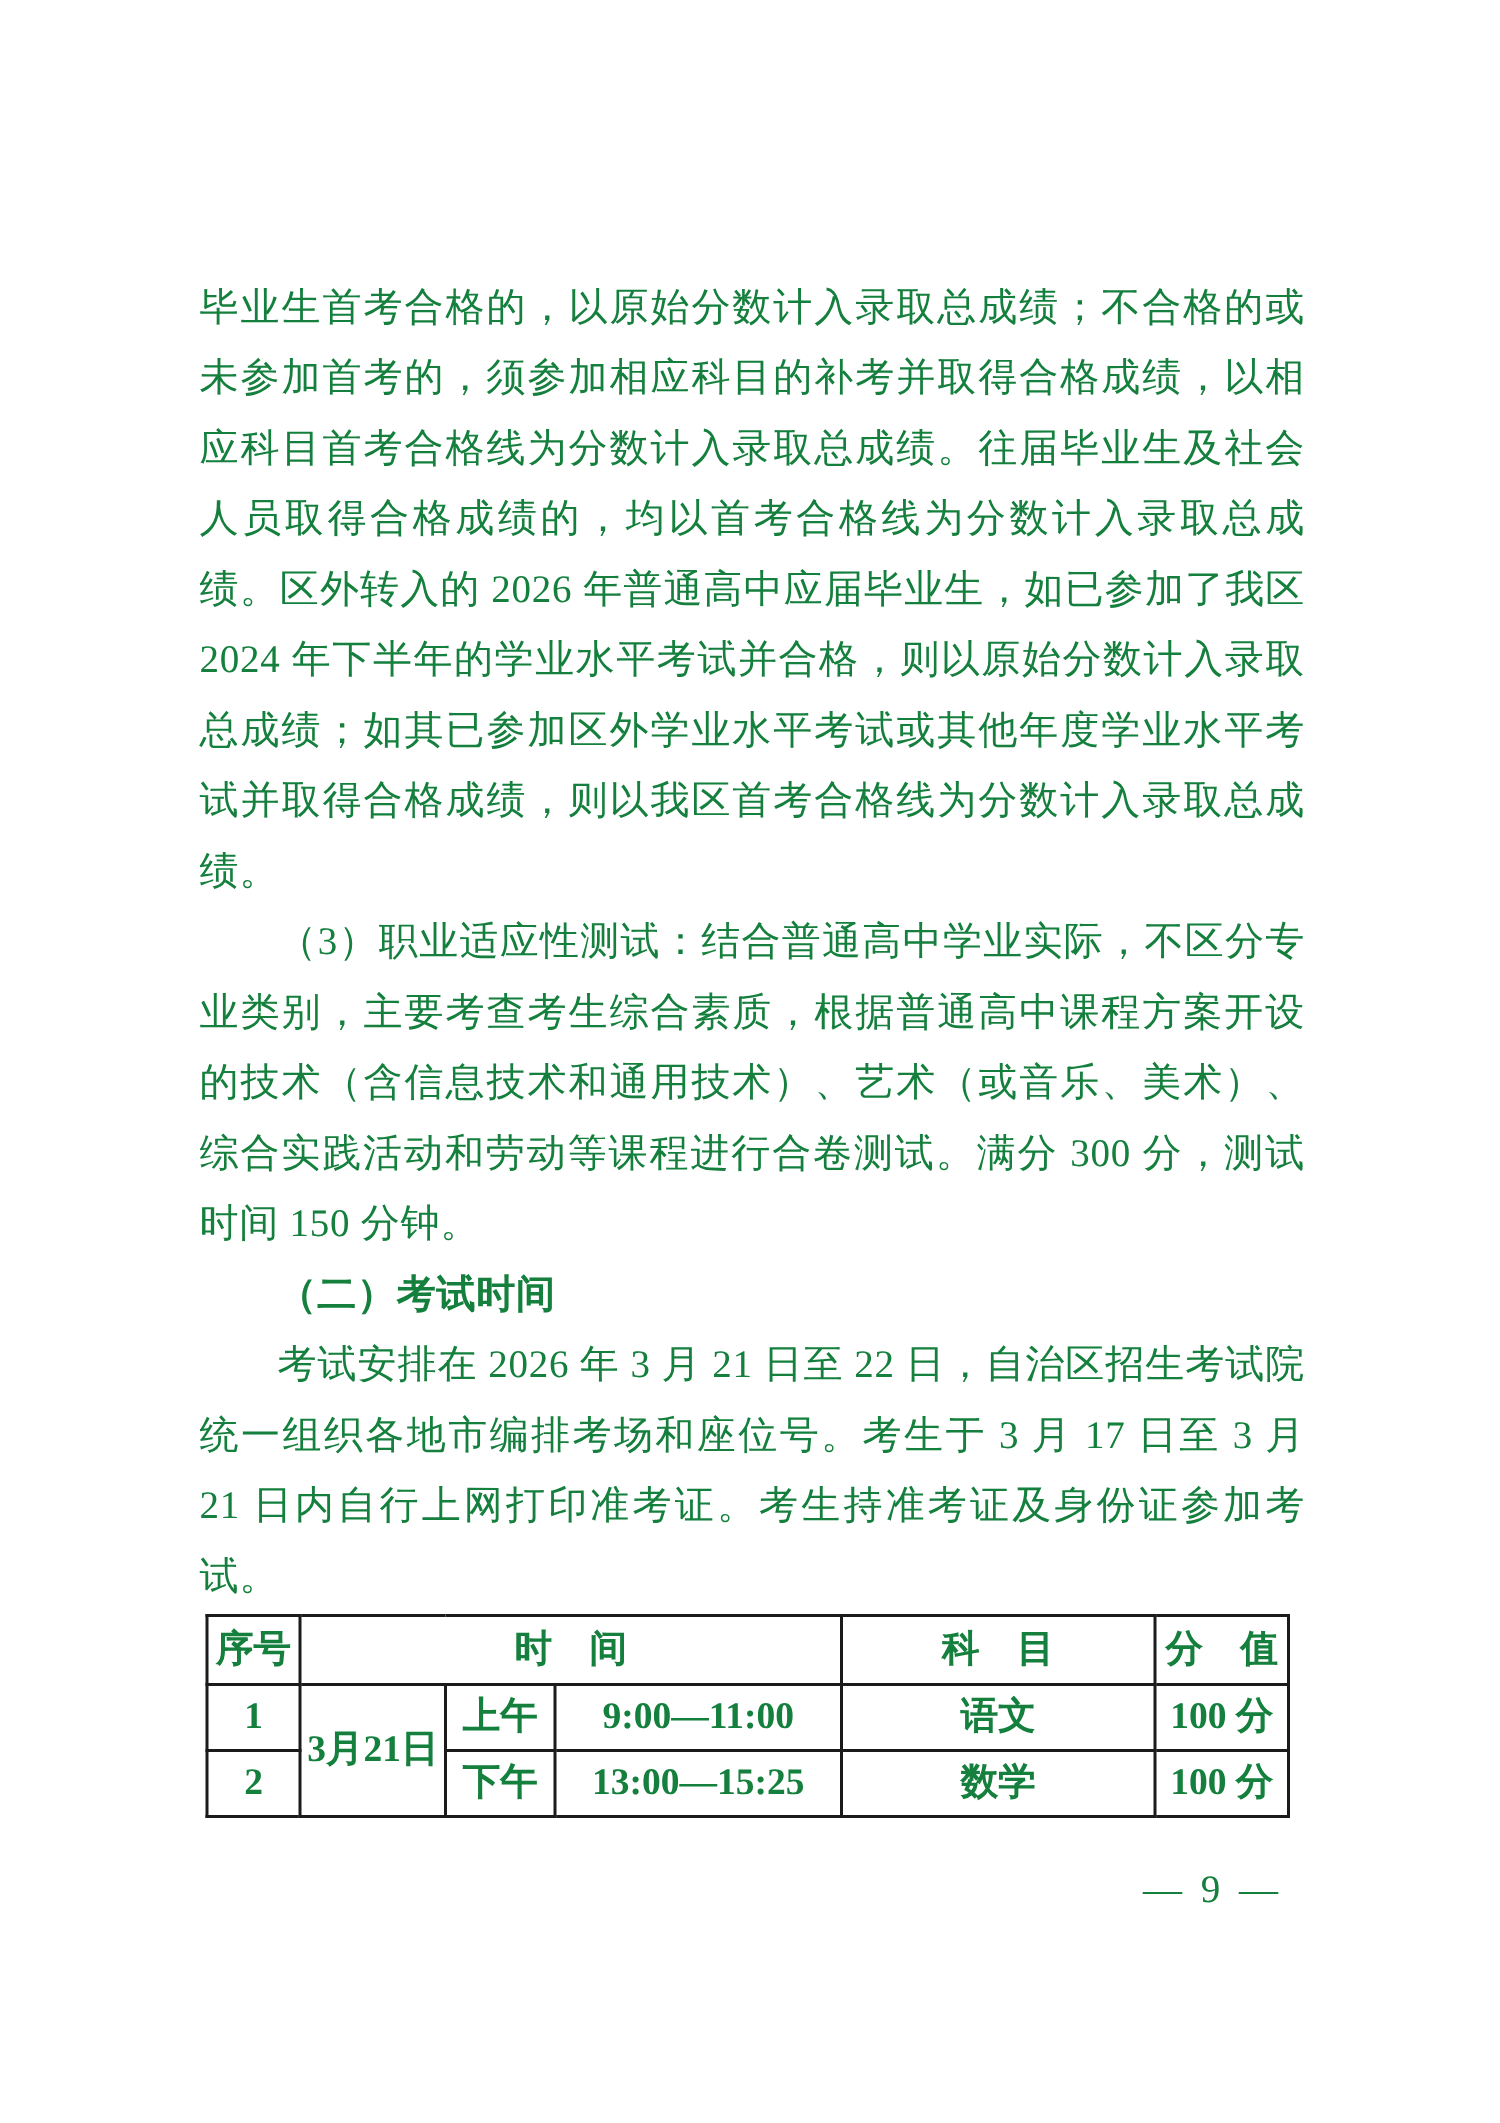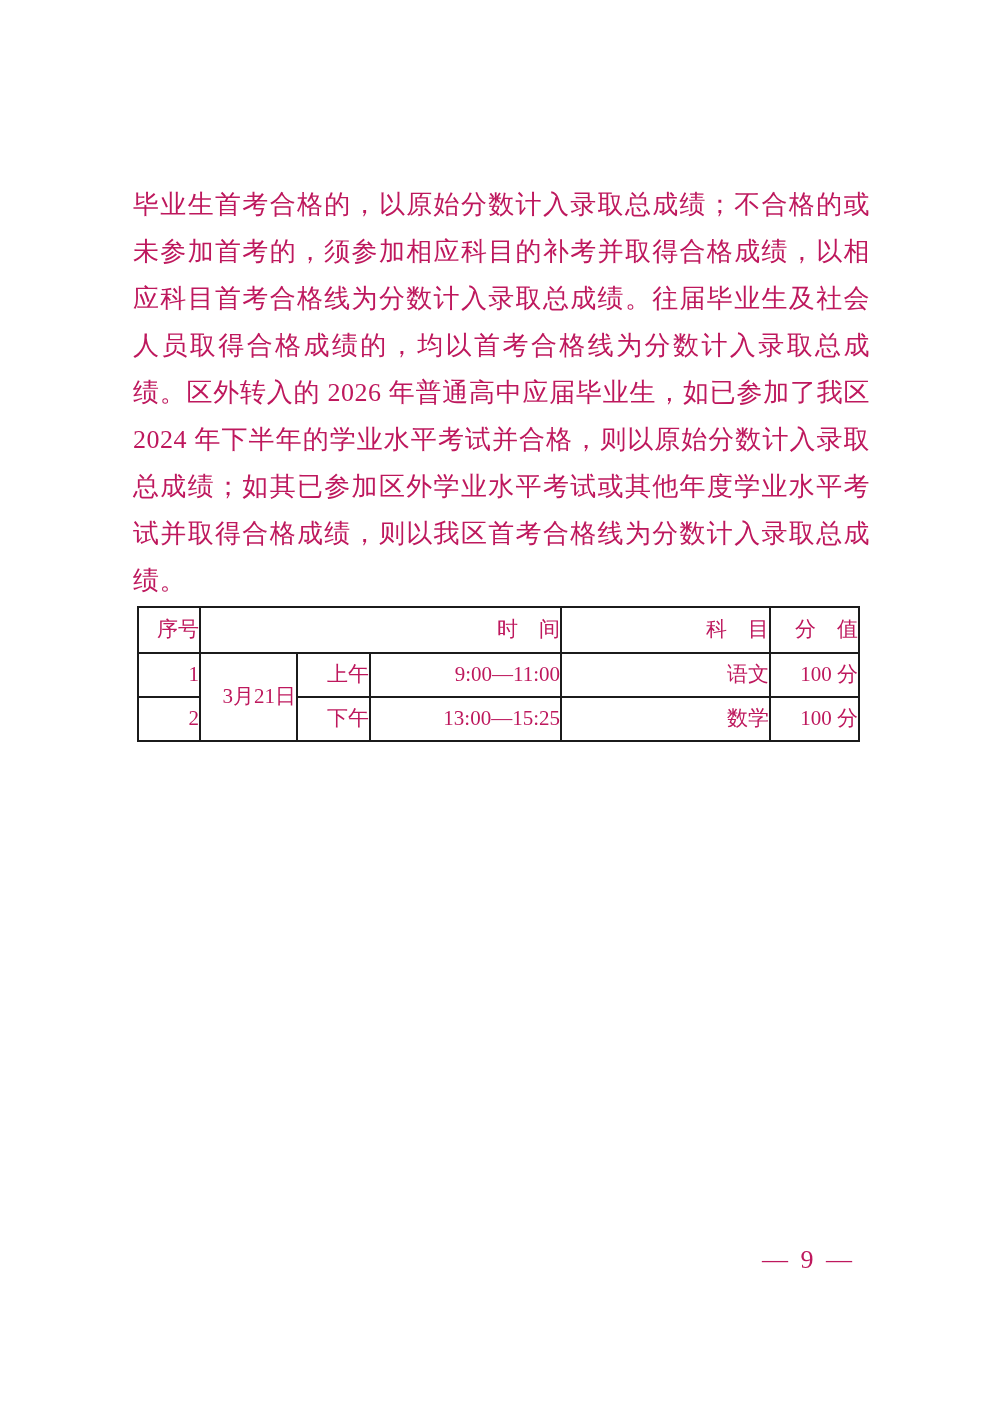--- a/index.html
+++ b/index.html
@@ -8,21 +8,21 @@
     background: #e8e8e8;
   }
   .page {
     position: relative;
     width: 1000px;
     height: 1415px;
     margin: 0 auto;
     background: #ffffff;
     overflow: hidden;
     font-family: "Liberation Serif", "DejaVu Serif", serif;
-    color: #be185d;
+    color: #15803d;
   }
   .content {
     position: absolute;
     left: 133px;
     top: 181px;
     width: 737px;
   }
   .para {
     margin: 0;
     font-size: 26px;
@@ -36,27 +36,28 @@
     font-weight: bold;
   }
   table.schedule {
     border-collapse: collapse;
     table-layout: fixed;
     width: 723px;
     margin: 2px 0 0 4px;
   }
   table.schedule td {
     border: 2px solid #1b1b1b;
-    text-align: right;
+    text-align: center;
     vertical-align: middle;
     padding: 0;
-    font-size: 21px;
+    font-size: 25px;
     line-height: 1.2;
     overflow: hidden;
     white-space: nowrap;
+    font-weight: bold;
   }
   tr.head-row td { height: 44px; }
   tr.data-row td { height: 42px; }
   .footer-pagenum {
     position: absolute;
     top: 1244px;
     right: 148px;
     font-size: 26px;
     line-height: 32px;
     word-spacing: 6px;
@@ -64,23 +65,26 @@
   }
 </style>
 </head>
 <body>
 
 <div class="page">
   <div class="content">
 
     <p class="para">毕业生首考合格的，以原始分数计入录取总成绩；不合格的或未参加首考的，须参加相应科目的补考并取得合格成绩，以相应科目首考合格线为分数计入录取总成绩。往届毕业生及社会人员取得合格成绩的，均以首考合格线为分数计入录取总成绩。区外转入的 2026 年普通高中应届毕业生，如已参加了我区 2024 年下半年的学业水平考试并合格，则以原始分数计入录取总成绩；如其已参加区外学业水平考试或其他年度学业水平考试并取得合格成绩，则以我区首考合格线为分数计入录取总成绩。</p>
 
+    <p class="para indent">（3）职业适应性测试：结合普通高中学业实际，不区分专业类别，主要考查考生综合素质，根据普通高中课程方案开设的技术（含信息技术和通用技术）、艺术（或音乐、美术）、综合实践活动和劳动等课程进行合卷测试。满分 300 分，测试时间 150 分钟。</p>
 
 
+    <p class="para subheading">（二）考试时间</p>
 
+    <p class="para indent">考试安排在 2026 年 3 月 21 日至 22 日，自治区招生考试院统一组织各地市编排考场和座位号。考生于 3 月 17 日至 3 月 21 日内自行上网打印准考证。考生持准考证及身份证参加考试。</p>
 
     <table class="schedule">
       <colgroup>
         <col style="width:62px">
         <col style="width:97px">
         <col style="width:73px">
         <col style="width:191px">
         <col style="width:209px">
         <col style="width:89px">
       </colgroup>

